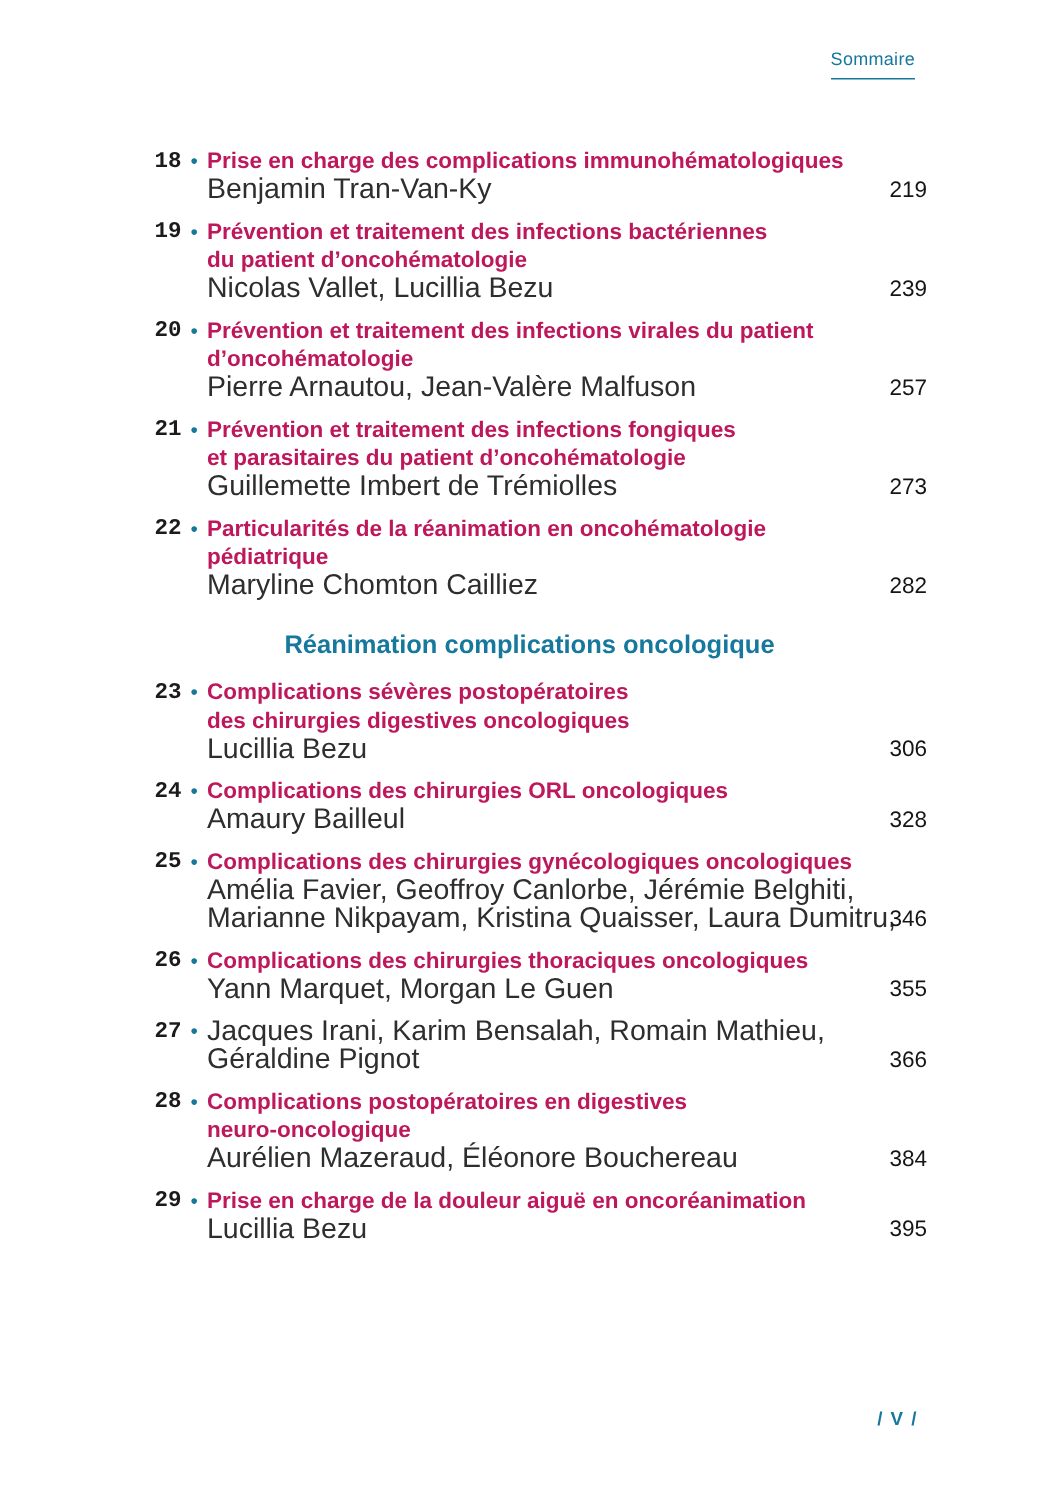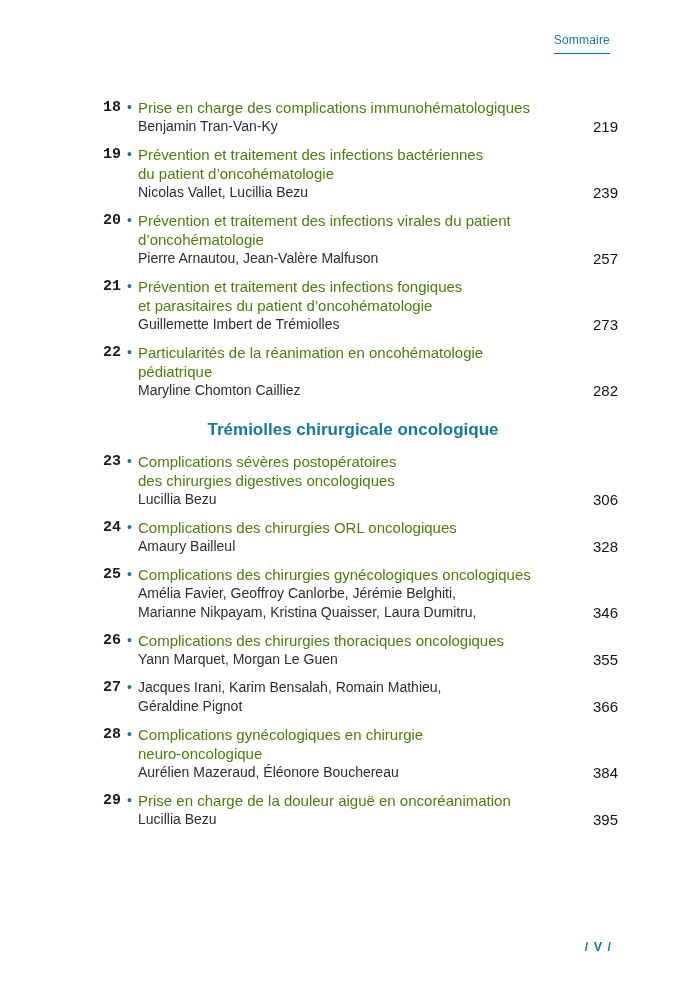--- a/index.html
+++ b/index.html
@@ -60,25 +60,26 @@
     font-size: 14px;
     line-height: 19px;
   }
   .content {
     flex: 1 1 auto;
     min-width: 0;
   }
   .title-line {
     font-size: 15px;
     line-height: 19px;
-    color: #4d7c0f;
+    color: #be185d;
     white-space: nowrap;
+    font-weight: bold;
   }
   .author-line {
-    font-size: 14px;
+    font-size: 19px;
     line-height: 19px;
     color: #2e2e2e;
     white-space: nowrap;
   }
   .pagenum {
     flex: 0 0 44px;
     text-align: left;
     align-self: flex-end;
     font-size: 15px;
     line-height: 19px;
@@ -159,21 +160,21 @@
       <div class="entry">
         <span class="num">22</span>
         <span class="bullet">•</span>
         <div class="content">
           <div class="title-line">Particularités de la réanimation en oncohématologie</div>
           <div class="title-line">pédiatrique</div>
           <div class="author-line">Maryline Chomton Cailliez</div>
         </div>
         <span class="pagenum">282</span>
       </div>
-      <h2 class="section-heading">Trémiolles chirurgicale oncologique</h2>
+      <h2 class="section-heading">Réanimation complications oncologique</h2>
       <div class="entry">
         <span class="num">23</span>
         <span class="bullet">•</span>
         <div class="content">
           <div class="title-line">Complications sévères postopératoires</div>
           <div class="title-line">des chirurgies digestives oncologiques</div>
           <div class="author-line">Lucillia Bezu</div>
         </div>
         <span class="pagenum">306</span>
       </div>
@@ -211,21 +212,21 @@
         <div class="content">
           <div class="author-line">Jacques Irani, Karim Bensalah, Romain Mathieu,</div>
           <div class="author-line">Géraldine Pignot</div>
         </div>
         <span class="pagenum">366</span>
       </div>
       <div class="entry">
         <span class="num">28</span>
         <span class="bullet">•</span>
         <div class="content">
-          <div class="title-line">Complications gynécologiques en chirurgie</div>
+          <div class="title-line">Complications postopératoires en digestives</div>
           <div class="title-line">neuro-oncologique</div>
           <div class="author-line">Aurélien Mazeraud, Éléonore Bouchereau</div>
         </div>
         <span class="pagenum">384</span>
       </div>
       <div class="entry">
         <span class="num">29</span>
         <span class="bullet">•</span>
         <div class="content">
           <div class="title-line">Prise en charge de la douleur aiguë en oncoréanimation</div>

